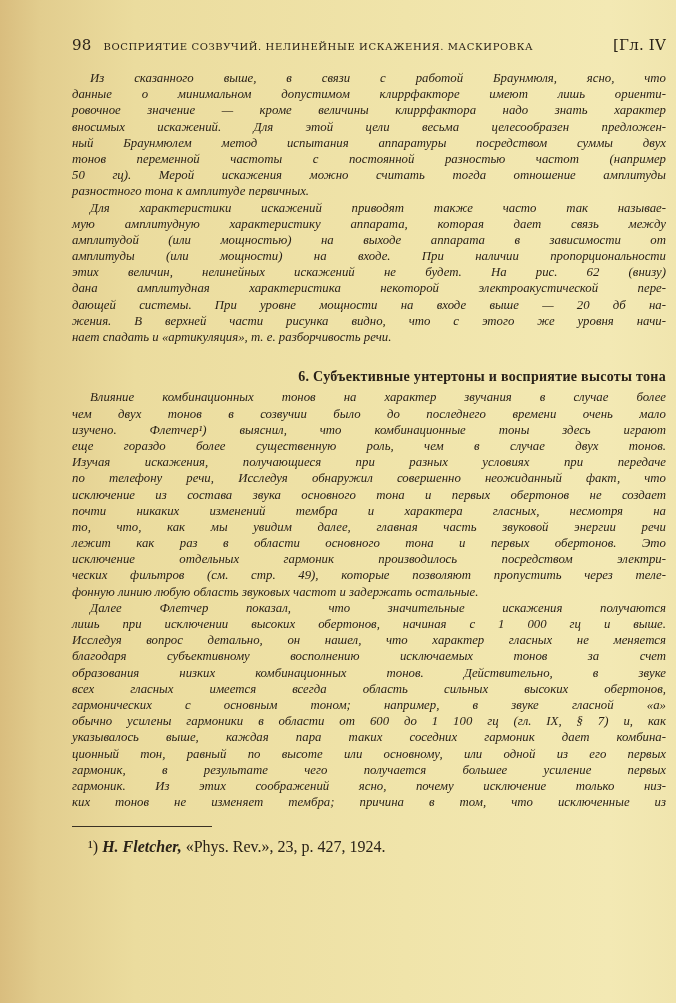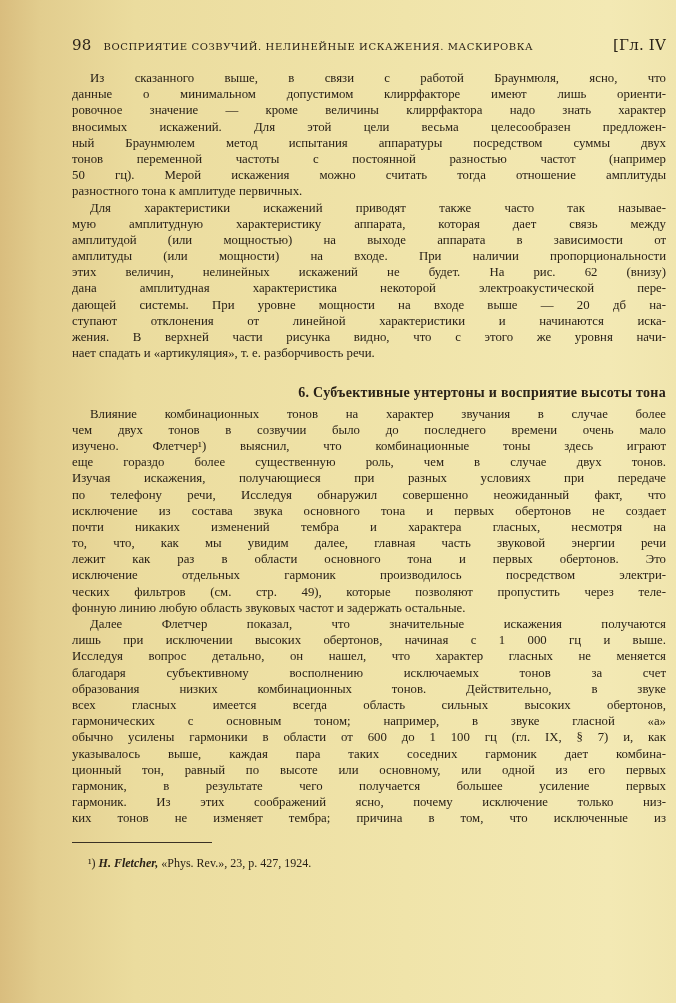--- a/index.html
+++ b/index.html
@@ -19,35 +19,35 @@
     }
     .running-head .pno { font-size: 15px; margin-right: 12px; }
     .running-head .title { font-size: 10px; letter-spacing: 0.6px; flex: 1; text-transform: uppercase; }
     .running-head .chap { font-size: 15px; }
     .body {
       margin-top: 12px;
       font-size: 12.8px; line-height: 16.2px;
       text-align: justify;
       font-family: "Liberation Serif", serif;
     }
-    .line { display: block; text-align: justify; text-align-last: justify; white-space: nowrap; height: 16.2px; }
+    .line { display: block; text-align: justify; text-align-last: justify; white-space: nowrap; height: 16.2px; font-style: italic; }
     .line.last { text-align-last: left; }
     .line.indent { padding-left: 18px; }
     .gap { height: 24px; }
     .heading {
       font-family: Liberation Serif, serif;
       font-weight: bold; font-size: 14px; text-align: right;
       margin: 0 0 4px 0; letter-spacing: 0.3px;
     }
     .footnote-rule {
       width: 140px; height: 1px; background: #3a3124; margin: 16px 0 12px 0;
     }
     .footnote {
       font-family: "Liberation Serif", serif;
-      font-size: 12px; padding-left: 16px; margin-top: 12px;
+      font-size: 16px; padding-left: 16px; margin-top: 12px;
     }
     .footnote .author { font-style: italic; font-weight: bold; }
   </style>
 </head>
 <body>
 
 <div class="page">
   <div class="running-head">
     <span class="pno">98</span>
     <span class="title">Восприятие созвучий. Нелинейные искажения. Маскировка</span>
@@ -66,21 +66,20 @@
       <span class="line last">разностного тона к амплитуде первичных.</span>
     </div>
     <div>
       <span class="line indent">Для характеристики искажений приводят также часто так называе-</span>
       <span class="line">мую амплитудную характеристику аппарата, которая дает связь между</span>
       <span class="line">амплитудой (или мощностью) на выходе аппарата в зависимости от</span>
       <span class="line">амплитуды (или мощности) на входе. При наличии пропорциональности</span>
       <span class="line">этих величин, нелинейных искажений не будет. На рис. 62 (внизу)</span>
       <span class="line">дана амплитудная характеристика некоторой электроакустической пере-</span>
       <span class="line">дающей системы. При уровне мощности на входе выше — 20 дб на-</span>
-      <span class="line">ступают отклонения от линейной характеристики и начинаются иска-</span>
       <span class="line">жения. В верхней части рисунка видно, что с этого же уровня начи-</span>
       <span class="line last">нает спадать и «артикуляция», т. е. разборчивость речи.</span>
     </div>
 
     <div class="gap"></div>
     <div class="heading">6. Субъективные унтертоны и восприятие высоты тона</div>
 
     <div>
       <span class="line indent">Влияние комбинационных тонов на характер звучания в случае более</span>
       <span class="line">чем двух тонов в созвучии было до последнего времени очень мало</span>

